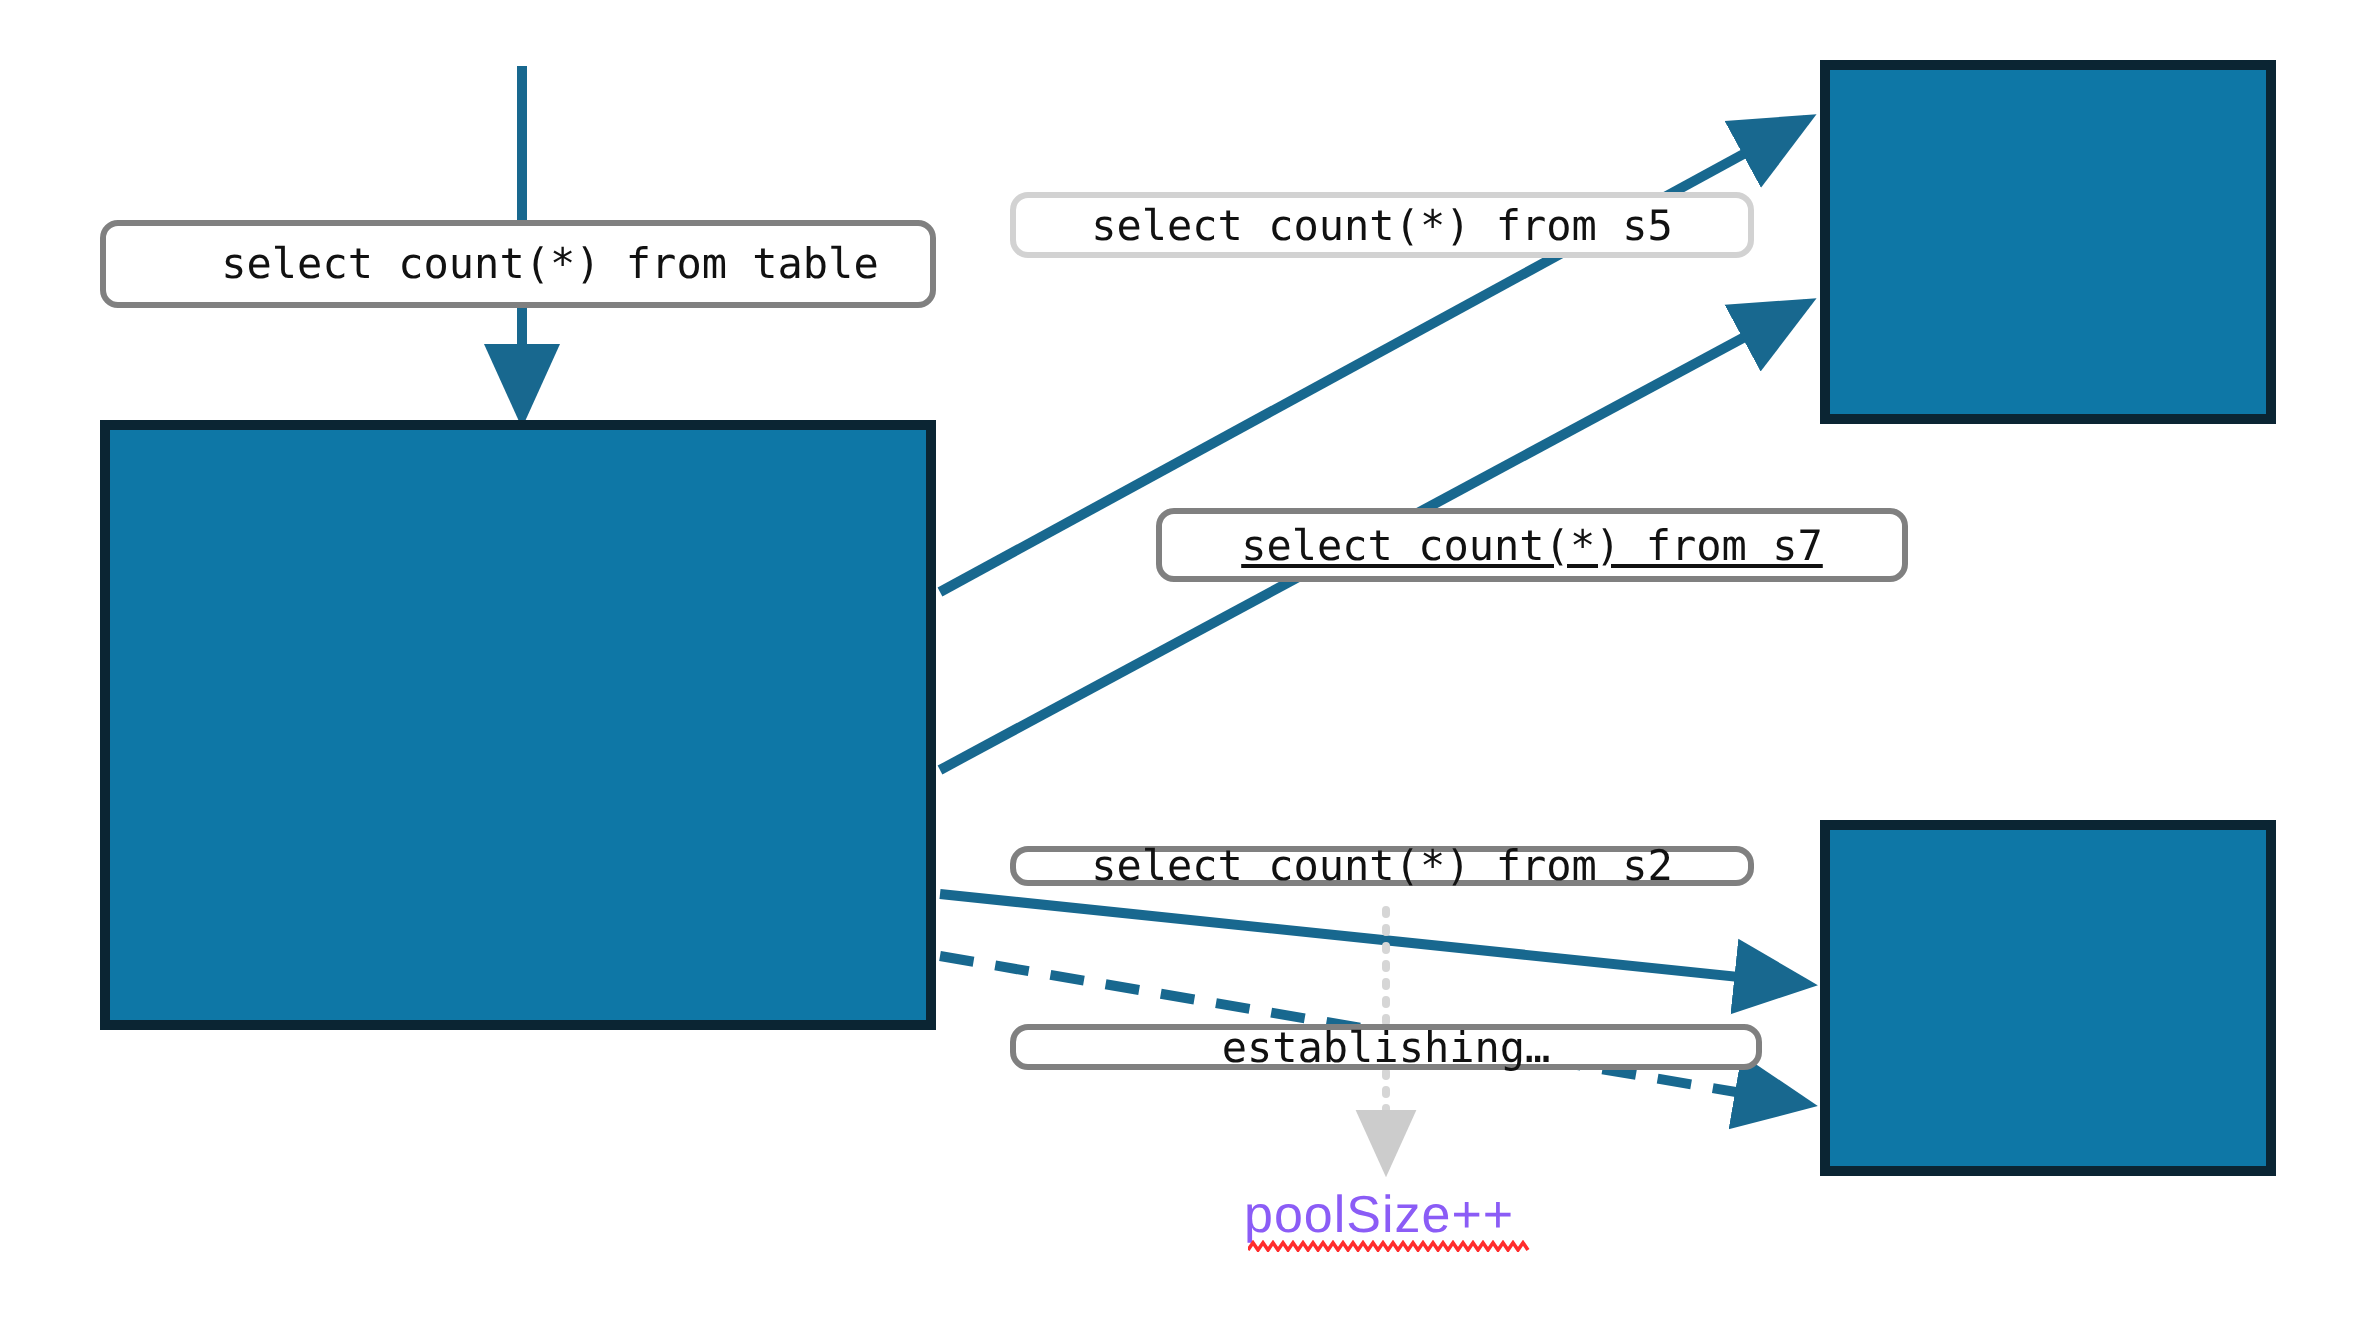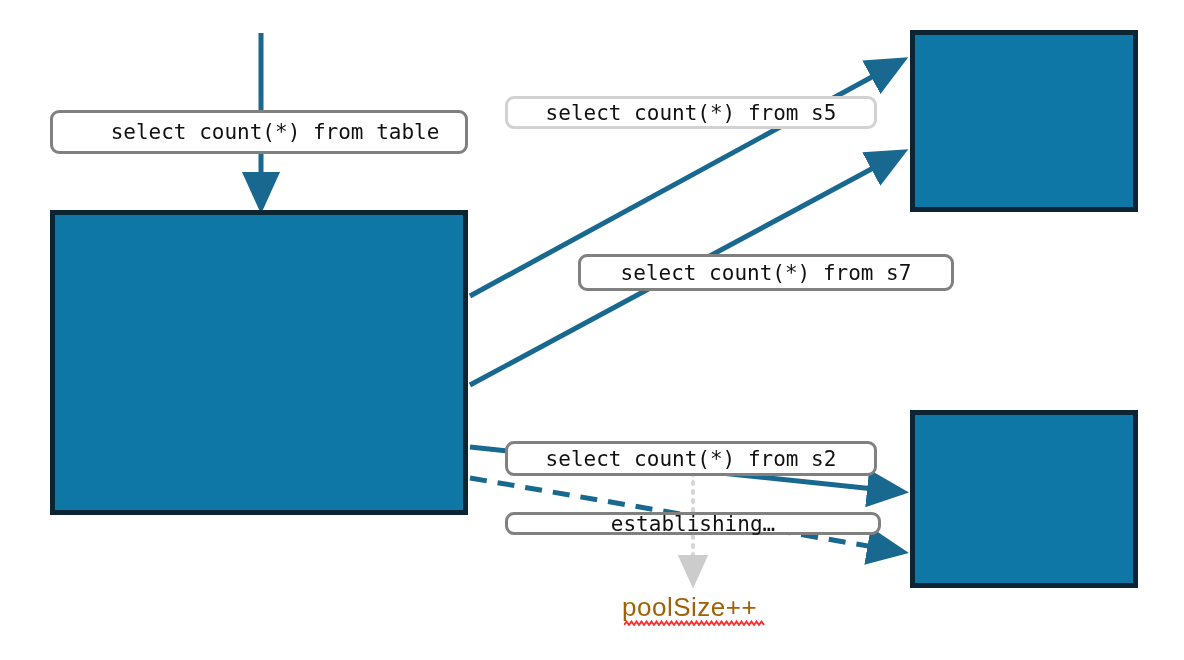--- a/index.html
+++ b/index.html
@@ -68,31 +68,31 @@
     font-size:21px;
     color:#111111;
     white-space:nowrap;
     z-index:3;
   }
   .label.faint{border-color:#d2d2d2;z-index:2;}
 
   #lbl-table{left:50px;top:110px;width:418px;height:44px;padding-left:32px;}
   #lbl-s5{left:505px;top:96px;width:372px;height:33px;text-align:center;}
   #lbl-s3{left:505px;top:125px;width:372px;height:33px;}
-  #lbl-s7{left:578px;top:254px;width:376px;height:37px;}
-  #lbl-s2{left:505px;top:423px;width:372px;height:35px;margin-top:18px;}
+  #lbl-s7{left:578px;top:254px;width:376px;height:37px;text-decoration:underline;}
+  #lbl-s2{left:505px;top:423px;width:372px;height:20px;}
   #lbl-establishing{left:505px;top:512px;width:376px;height:23px;}
 
   
   #poolsize{
     position:absolute;
     left:622px;top:592px;
     font-family:"Liberation Sans",sans-serif;
     font-size:26px;
-    color:#a16207;
+    color:#8b5cf6;
     letter-spacing:0.5px;
     z-index:3;
     white-space:nowrap;
   }
   #poolsize-squiggle{
     position:absolute;
     left:624px;top:620px;
     width:142px;height:6px;
     z-index:3;
   }

